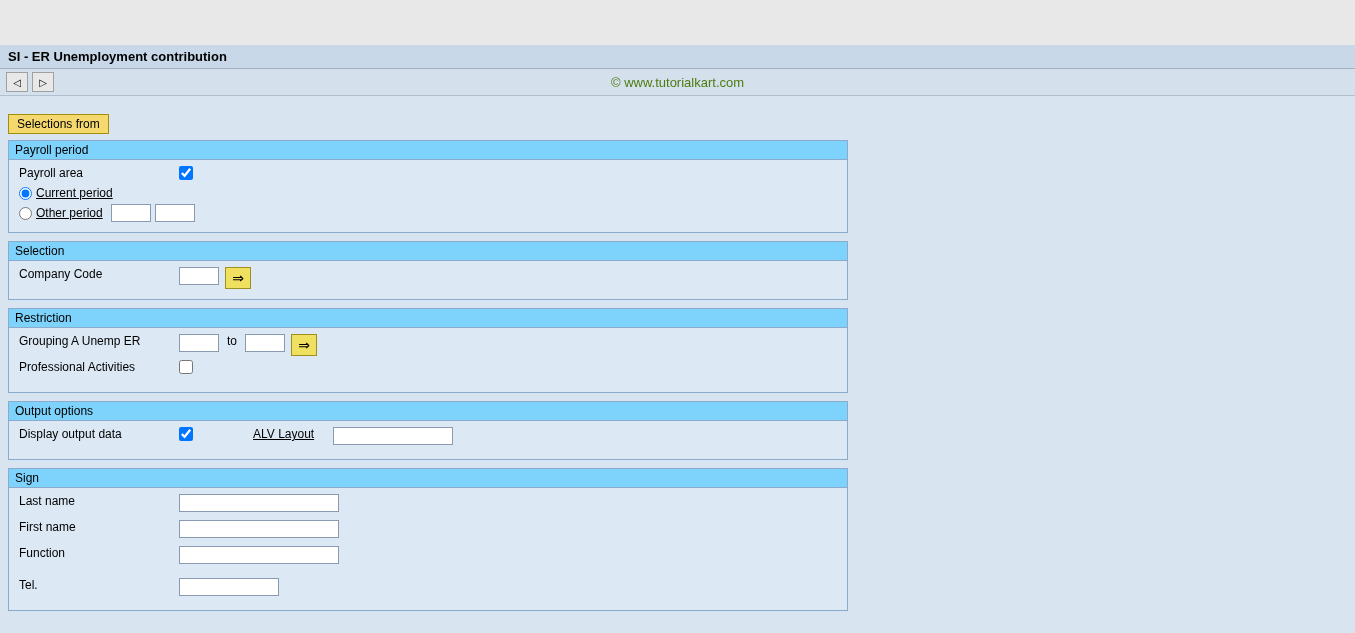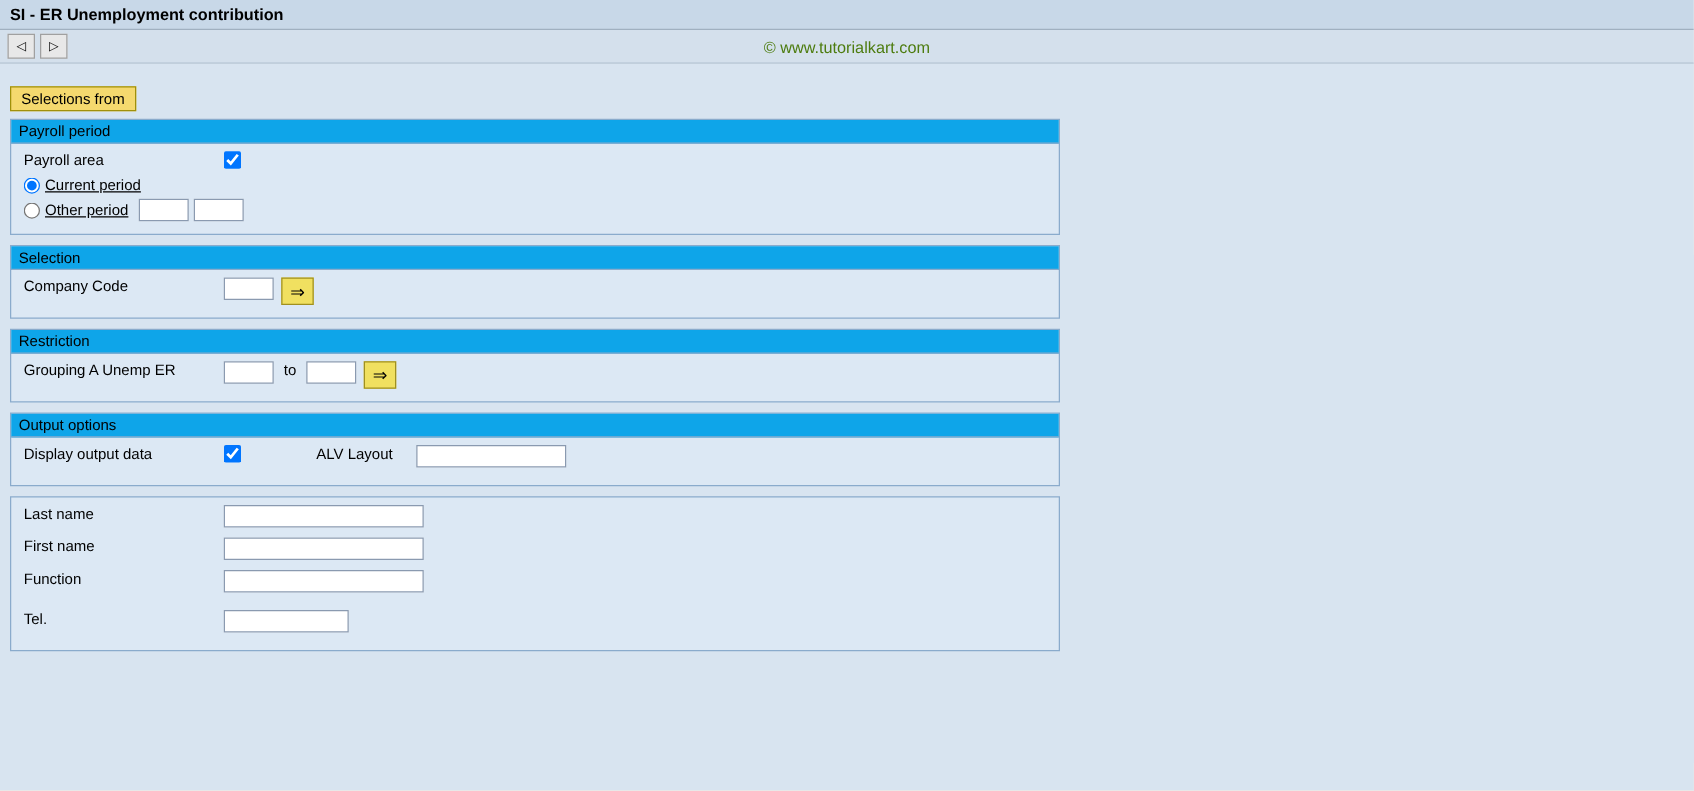--- a/index.html
+++ b/index.html
@@ -13,20 +13,21 @@
     }
 
     .title-bar {
       background: #c8d8e8;
       padding: 4px 8px;
       font-size: 13px;
       font-weight: bold;
       border-bottom: 1px solid #a0b0c0;
       display: flex;
       align-items: center;
+      margin-top: 45px;
     }
 
     .toolbar {
       background: #d4e0ec;
       padding: 3px 6px;
       border-bottom: 1px solid #b0c0d0;
       display: flex;
       align-items: center;
       gap: 4px;
     }
@@ -72,21 +73,21 @@
     }
 
     .section {
       background: #dce8f4;
       border: 1px solid #8aabcc;
       margin-bottom: 8px;
       width: 840px;
     }
 
     .section-header {
-      background: #0ea5e9;
+      background: #7dd3fc;
       border-bottom: 1px solid #8aabcc;
       padding: 2px 6px;
       font-size: 12px;
       font-weight: normal;
     }
 
     .section-body {
       padding: 6px 10px;
     }
 
@@ -224,40 +225,47 @@
       <span>Restriction</span>
     </div>
     <div class="section-body">
       <div class="field-row">
         <span class="field-label">Grouping A Unemp ER</span>
         <input type="text" class="text-input input-small" value="" style="">
         <span class="to-label">to</span>
         <input type="text" class="text-input input-small" value="" style="">
         <button class="arrow-btn">⇒</button>
       </div>
+      <div class="field-row">
+        <span class="field-label">Professional Activities</span>
+        <input type="checkbox" style="">
+      </div>
     </div>
   </div>
 
   
   <div class="section">
     <div class="section-header">
       <span>Output options</span>
     </div>
     <div class="section-body">
       <div class="field-row">
         <span class="field-label">Display output data</span>
         <input type="checkbox" checked="" style="">
-        <span style="margin-left:60px; width:80px;">ALV Layout</span>
+        <span style="margin-left:60px; width:80px;text-decoration:underline;">ALV Layout</span>
         <input type="text" class="text-input input-xlarge" value="" style="">
       </div>
     </div>
   </div>
 
   
   <div class="section">
+    <div class="section-header">
+      <span>Sign</span>
+    </div>
     <div class="section-body">
       <div class="field-row">
         <span class="field-label">Last name</span>
         <input type="text" class="text-input" style="width: 160px;" value="">
       </div>
       <div class="field-row">
         <span class="field-label">First name</span>
         <input type="text" class="text-input" style="width: 160px;" value="">
       </div>
       <div class="field-row">

